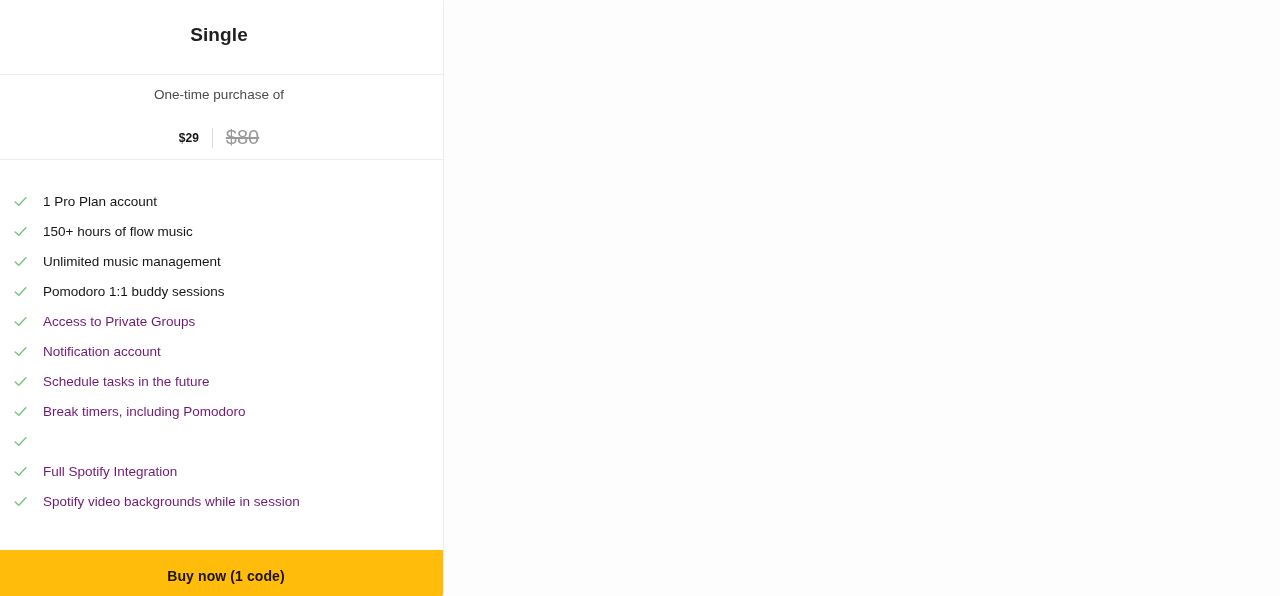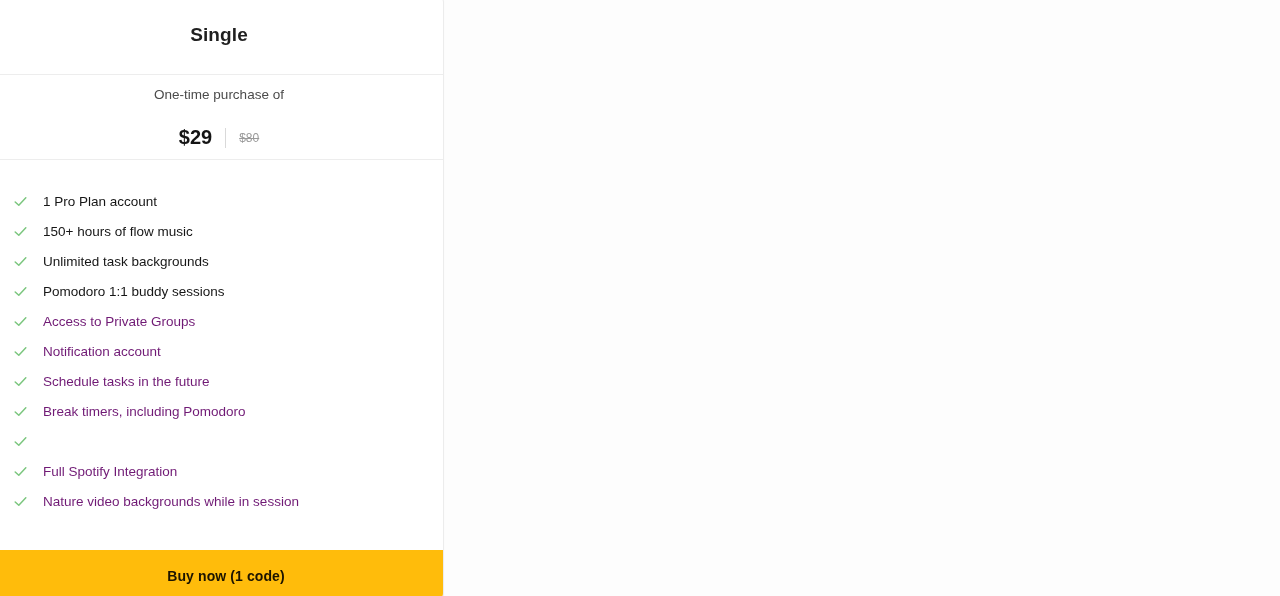--- a/index.html
+++ b/index.html
@@ -65,32 +65,32 @@
     font-size: 13.5px;
     color: #4b4b4b;
     margin-bottom: 24px;
   }
   .price-row {
     display: flex;
     align-items: center;
     justify-content: center;
   }
   .price-current {
-    font-size: 20px;
+    font-size: 12px;
     font-weight: bold;
     color: #151515;
     padding-right: 13px;
   }
   .price-divider {
     width: 1px;
     height: 20px;
     background: #d9d9d9;
   }
   .price-original {
-    font-size: 12px;
+    font-size: 20px;
     color: #9a9a9a;
     text-decoration: line-through;
     padding-left: 13px;
   }
 
   
   .features {
     flex: 1 1 auto;
     padding: 26px 0 0 0;
     box-sizing: border-box;
@@ -178,21 +178,21 @@
           </svg>
         </span>
         <span class="feature-label">150+ hours of flow music</span>
       </div>
       <div class="feature-row highlight">
         <span class="check-icon">
           <svg width="17" height="17" viewBox="0 0 24 24" fill="none" stroke="#7bc67e" stroke-width="2.1" stroke-linecap="round" stroke-linejoin="round">
             <polyline points="4.5,12.6 9.6,17.4 19.5,6.8"></polyline>
           </svg>
         </span>
-        <span class="feature-label">Unlimited task backgrounds</span>
+        <span class="feature-label">Unlimited music management</span>
       </div>
       <div class="feature-row highlight">
         <span class="check-icon">
           <svg width="17" height="17" viewBox="0 0 24 24" fill="none" stroke="#7bc67e" stroke-width="2.1" stroke-linecap="round" stroke-linejoin="round">
             <polyline points="4.5,12.6 9.6,17.4 19.5,6.8"></polyline>
           </svg>
         </span>
         <span class="feature-label">Pomodoro 1:1 buddy sessions</span>
       </div>
       <div class="feature-row">
@@ -241,21 +241,21 @@
           </svg>
         </span>
         <span class="feature-label">Full Spotify Integration</span>
       </div>
       <div class="feature-row">
         <span class="check-icon">
           <svg width="17" height="17" viewBox="0 0 24 24" fill="none" stroke="#7bc67e" stroke-width="2.1" stroke-linecap="round" stroke-linejoin="round">
             <polyline points="4.5,12.6 9.6,17.4 19.5,6.8"></polyline>
           </svg>
         </span>
-        <span class="feature-label">Nature video backgrounds while in session</span>
+        <span class="feature-label">Spotify video backgrounds while in session</span>
       </div>
     </div>
 
   <button class="buy-button">
     <span class="buy-button-label">Buy now (1 code)</span>
   </button>
 
 </div>
 
 </body></html>

